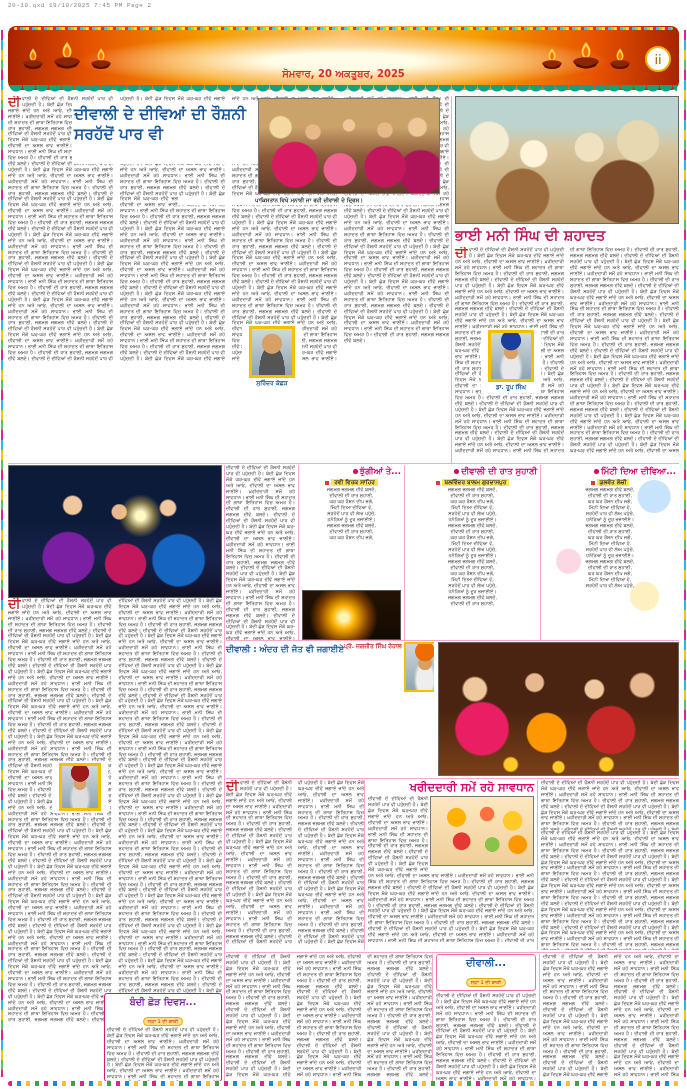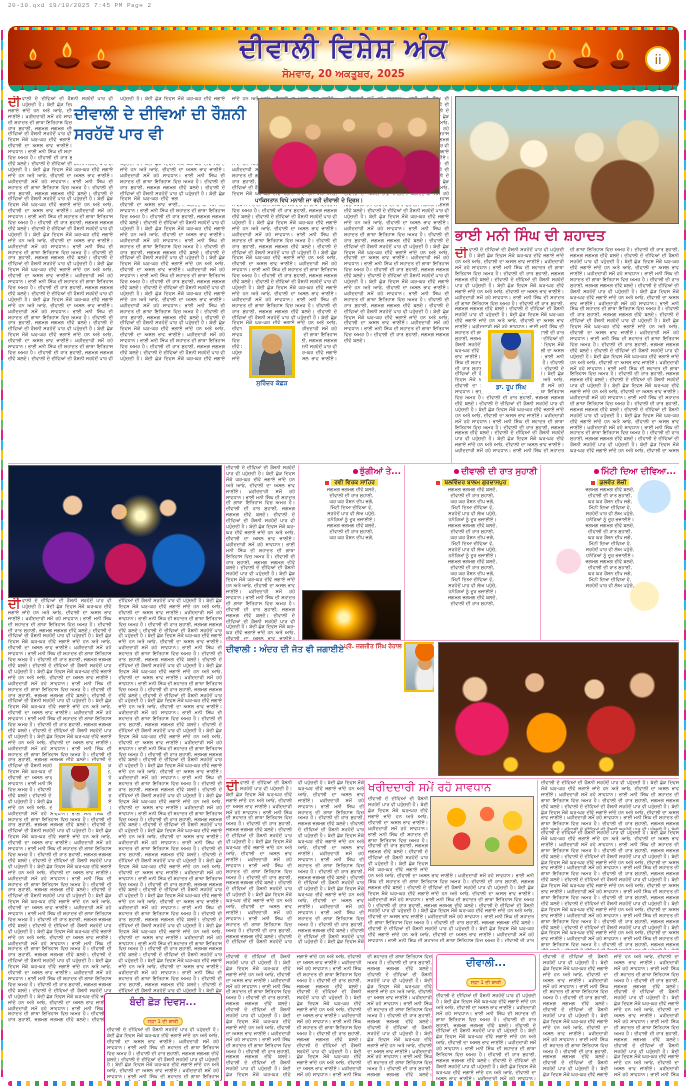--- a/index.html
+++ b/index.html
@@ -151,21 +151,21 @@
         radial-gradient(circle at 45% 68%, #ff9800 0 12%, transparent 13%),
         radial-gradient(circle at 72% 66%, #c62828 0 12%, transparent 13%),
         radial-gradient(circle at 30% 92%, #ffca28 0 3%, transparent 4%),
         radial-gradient(circle at 50% 94%, #ffca28 0 3%, transparent 4%),
         radial-gradient(circle at 70% 92%, #ffca28 0 3%, transparent 4%),
         linear-gradient(180deg,#4a2410 0 50%, #7a4018 100%)}
   
   .shopping{position:absolute;left:226px;top:780px;width:453px;height:170px;display:flex}
   .shop-l{width:138px;column-count:2;column-gap:6px;height:100%}
   .shop-c{width:174px;padding:0 3px;border-left:1px solid #f3a8cc;border-right:1px solid #f3a8cc}
-  .shop-head{font-size:11.5px;font-weight:normal;color:#d6006e;text-align:left;margin:1px 0 2px;line-height:1.15}
+  .shop-head{font-size:11.5px;font-weight:bold;color:#d6006e;text-align:right;margin:1px 0 2px;line-height:1.15}
   .sweets{float:right;width:104px;height:70px;border:1px solid #777;margin:0 0 2px 2px;
       background:
         radial-gradient(circle at 25% 30%, #ffb300 0 10%, transparent 11%),
         radial-gradient(circle at 55% 25%, #ff7043 0 9%, transparent 10%),
         radial-gradient(circle at 80% 35%, #ffca28 0 10%, transparent 11%),
         radial-gradient(circle at 30% 65%, #e53935 0 10%, transparent 11%),
         radial-gradient(circle at 60% 70%, #8bc34a 0 9%, transparent 10%),
         radial-gradient(circle at 85% 70%, #ff9800 0 9%, transparent 10%),
         linear-gradient(180deg,#fde7c0,#f0cf98)}
   .shop-wrap{height:146px}
@@ -221,21 +221,20 @@
       <svg class="diya" viewBox="0 0 40 36">
           <use href="#diya-shape"></use>
         </svg>
       <svg class="diya m" viewBox="0 0 40 36">
           <use href="#diya-shape"></use>
         </svg>
       <svg class="diya" viewBox="0 0 40 36">
           <use href="#diya-shape"></use>
         </svg>
     </div>
-    <div class="mast-title">ਦੀਵਾਲੀ ਵਿਸ਼ੇਸ਼ ਅੰਕ</div>
     <div class="mast-date">ਸੋਮਵਾਰ, 20 ਅਕਤੂਬਰ, 2025</div>
     <div class="page-badge">ii</div>
     <div class="scallop"></div>
   </header>
 
   <section class="articleA">
     <div class="fill dc body">ਦੀਵਾਲੀ ਦੇ ਦੀਵਿਆਂ ਦੀ ਰੌਸ਼ਨੀ ਸਰਹੱਦੋਂ ਪਾਰ ਵੀ ਪਹੁੰਚਦੀ ਹੈ। ਬੰਦੀ ਛੋੜ ਦਿਵਸ ਮੌਕੇ ਘਰ-ਘਰ ਦੀਵੇ ਜਗਾਏ ਜਾਂਦੇ ਹਨ ਅਤੇ ਆਓ, ਦੀਵਾਲੀ ਦਾ ਅਸਲ ਭਾਵ ਜਾਣੀਏ। ਖਰੀਦਦਾਰੀ ਸਮੇਂ ਰਹੋ ਸਾਵਧਾਨ। ਭਾਈ ਮਨੀ ਸਿੰਘ ਦੀ ਸ਼ਹਾਦਤ ਦੀ ਗਾਥਾ ਇਤਿਹਾਸ ਵਿਚ ਅਮਰ ਹੈ। ਦੀਵਾਲੀ ਦੀ ਰਾਤ ਸੁਹਾਣੀ, ਜਗਮਗ ਜਗਮਗ ਦੀਵੇ ਬਲਦੇ। ਦੀਵਾਲੀ ਦੇ ਦੀਵਿਆਂ ਦੀ ਰੌਸ਼ਨੀ ਸਰਹੱਦੋਂ ਪਾਰ ਵੀ ਪਹੁੰਚਦੀ ਹੈ। ਬੰਦੀ ਛੋੜ ਦਿਵਸ ਮੌਕੇ ਘਰ-ਘਰ ਦੀਵੇ ਜਗਾਏ ਜਾਂਦੇ ਹਨ ਅਤੇ ਆਓ, ਦੀਵਾਲੀ ਦਾ ਅਸਲ ਭਾਵ ਜਾਣੀਏ। ਖਰੀਦਦਾਰੀ ਸਮੇਂ ਰਹੋ ਸਾਵਧਾਨ। ਭਾਈ ਮਨੀ ਸਿੰਘ ਦੀ ਸ਼ਹਾਦਤ ਦੀ ਗਾਥਾ ਇਤਿਹਾਸ ਵਿਚ ਅਮਰ ਹੈ। ਦੀਵਾਲੀ ਦੀ ਰਾਤ ਸੁਹਾਣੀ, ਜਗਮਗ ਜਗਮਗ ਦੀਵੇ ਬਲਦੇ। ਦੀਵਾਲੀ ਦੇ ਦੀਵਿਆਂ ਦੀ ਰੌਸ਼ਨੀ ਸਰਹੱਦੋਂ ਪਾਰ ਵੀ ਪਹੁੰਚਦੀ ਹੈ। ਬੰਦੀ ਛੋੜ ਦਿਵਸ ਮੌਕੇ ਘਰ-ਘਰ ਦੀਵੇ ਜਗਾਏ ਜਾਂਦੇ ਹਨ ਅਤੇ ਆਓ, ਦੀਵਾਲੀ ਦਾ ਅਸਲ ਭਾਵ ਜਾਣੀਏ। ਖਰੀਦਦਾਰੀ ਸਮੇਂ ਰਹੋ ਸਾਵਧਾਨ। ਭਾਈ ਮਨੀ ਸਿੰਘ ਦੀ ਸ਼ਹਾਦਤ ਦੀ ਗਾਥਾ ਇਤਿਹਾਸ ਵਿਚ ਅਮਰ ਹੈ। ਦੀਵਾਲੀ ਦੀ ਰਾਤ ਸੁਹਾਣੀ, ਜਗਮਗ ਜਗਮਗ ਦੀਵੇ ਬਲਦੇ। ਦੀਵਾਲੀ ਦੇ ਦੀਵਿਆਂ ਦੀ ਰੌਸ਼ਨੀ ਸਰਹੱਦੋਂ ਪਾਰ ਵੀ ਪਹੁੰਚਦੀ ਹੈ। ਬੰਦੀ ਛੋੜ ਦਿਵਸ ਮੌਕੇ ਘਰ-ਘਰ ਦੀਵੇ ਜਗਾਏ ਜਾਂਦੇ ਹਨ ਅਤੇ ਆਓ, ਦੀਵਾਲੀ ਦਾ ਅਸਲ ਭਾਵ ਜਾਣੀਏ। ਖਰੀਦਦਾਰੀ ਸਮੇਂ ਰਹੋ ਸਾਵਧਾਨ। ਭਾਈ ਮਨੀ ਸਿੰਘ ਦੀ ਸ਼ਹਾਦਤ ਦੀ ਗਾਥਾ ਇਤਿਹਾਸ ਵਿਚ ਅਮਰ ਹੈ। ਦੀਵਾਲੀ ਦੀ ਰਾਤ ਸੁਹਾਣੀ, ਜਗਮਗ ਜਗਮਗ ਦੀਵੇ ਬਲਦੇ। ਦੀਵਾਲੀ ਦੇ ਦੀਵਿਆਂ ਦੀ ਰੌਸ਼ਨੀ ਸਰਹੱਦੋਂ ਪਾਰ ਵੀ ਪਹੁੰਚਦੀ ਹੈ। ਬੰਦੀ ਛੋੜ ਦਿਵਸ ਮੌਕੇ ਘਰ-ਘਰ ਦੀਵੇ ਜਗਾਏ ਜਾਂਦੇ ਹਨ ਅਤੇ ਆਓ, ਦੀਵਾਲੀ ਦਾ ਅਸਲ ਭਾਵ ਜਾਣੀਏ। ਖਰੀਦਦਾਰੀ ਸਮੇਂ ਰਹੋ ਸਾਵਧਾਨ। ਭਾਈ ਮਨੀ ਸਿੰਘ ਦੀ ਸ਼ਹਾਦਤ ਦੀ ਗਾਥਾ ਇਤਿਹਾਸ ਵਿਚ ਅਮਰ ਹੈ। ਦੀਵਾਲੀ ਦੀ ਰਾਤ ਸੁਹਾਣੀ, ਜਗਮਗ ਜਗਮਗ ਦੀਵੇ ਬਲਦੇ। ਦੀਵਾਲੀ ਦੇ ਦੀਵਿਆਂ ਦੀ ਰੌਸ਼ਨੀ ਸਰਹੱਦੋਂ ਪਾਰ ਵੀ ਪਹੁੰਚਦੀ ਹੈ। ਬੰਦੀ ਛੋੜ ਦਿਵਸ ਮੌਕੇ ਘਰ-ਘਰ ਦੀਵੇ ਜਗਾਏ ਜਾਂਦੇ ਹਨ ਅਤੇ ਆਓ, ਦੀਵਾਲੀ ਦਾ ਅਸਲ ਭਾਵ ਜਾਣੀਏ। ਖਰੀਦਦਾਰੀ ਸਮੇਂ ਰਹੋ ਸਾਵਧਾਨ। ਭਾਈ ਮਨੀ ਸਿੰਘ ਦੀ ਸ਼ਹਾਦਤ ਦੀ ਗਾਥਾ ਇਤਿਹਾਸ ਵਿਚ ਅਮਰ ਹੈ। ਦੀਵਾਲੀ ਦੀ ਰਾਤ ਸੁਹਾਣੀ, ਜਗਮਗ ਜਗਮਗ ਦੀਵੇ ਬਲਦੇ। ਦੀਵਾਲੀ ਦੇ ਦੀਵਿਆਂ ਦੀ ਰੌਸ਼ਨੀ ਸਰਹੱਦੋਂ ਪਾਰ ਵੀ ਪਹੁੰਚਦੀ ਹੈ। ਬੰਦੀ ਛੋੜ ਦਿਵਸ ਮੌਕੇ ਘਰ-ਘਰ ਦੀਵੇ ਜਗਾਏ ਜਾਂਦੇ ਹਨ ਅਤੇ ਆਓ, ਦੀਵਾਲੀ ਦਾ ਅਸਲ ਭਾਵ ਜਾਣੀਏ। ਖਰੀਦਦਾਰੀ ਸਮੇਂ ਰਹੋ ਸਾਵਧਾਨ। ਭਾਈ ਮਨੀ ਸਿੰਘ ਦੀ ਸ਼ਹਾਦਤ ਦੀ ਗਾਥਾ ਇਤਿਹਾਸ ਵਿਚ ਅਮਰ ਹੈ। ਦੀਵਾਲੀ ਦੀ ਰਾਤ ਸੁਹਾਣੀ, ਜਗਮਗ ਜਗਮਗ ਦੀਵੇ ਬਲਦੇ। ਦੀਵਾਲੀ ਦੇ ਦੀਵਿਆਂ ਦੀ ਰੌਸ਼ਨੀ ਸਰਹੱਦੋਂ ਪਾਰ ਵੀ ਪਹੁੰਚਦੀ ਹੈ। ਬੰਦੀ ਛੋੜ ਦਿਵਸ ਮੌਕੇ ਘਰ-ਘਰ ਦੀਵੇ ਜਗਾਏ ਜਾਂਦੇ ਹਨ ਅਤੇ ਆਓ, ਦੀਵਾਲੀ ਦਾ ਅਸਲ ਭਾਵ ਜਾਣੀਏ। ਖਰੀਦਦਾਰੀ ਸਮੇਂ ਰਹੋ ਸਾਵਧਾਨ। ਭਾਈ ਮਨੀ ਸਿੰਘ ਦੀ ਸ਼ਹਾਦਤ ਦੀ ਗਾਥਾ ਇਤਿਹਾਸ ਵਿਚ ਅਮਰ ਹੈ। ਦੀਵਾਲੀ ਦੀ ਰਾਤ ਸੁਹਾਣੀ, ਜਗਮਗ ਜਗਮਗ ਦੀਵੇ ਬਲਦੇ। ਦੀਵਾਲੀ ਦੇ ਦੀਵਿਆਂ ਦੀ ਰੌਸ਼ਨੀ ਸਰਹੱਦੋਂ ਪਾਰ ਵੀ ਪਹੁੰਚਦੀ ਹੈ। ਬੰਦੀ ਛੋੜ ਦਿਵਸ ਮੌਕੇ ਘਰ-ਘਰ ਦੀਵੇ ਜਗਾਏ ਜਾਂਦੇ ਹਨ ਅਤੇ ਆਓ, ਦੀਵਾਲੀ ਦਾ ਅਸਲ ਭਾਵ ਜਾਣੀਏ। ਖਰੀਦਦਾਰੀ ਸਮੇਂ ਰਹੋ ਸਾਵਧਾਨ। ਭਾਈ ਮਨੀ ਸਿੰਘ ਦੀ ਸ਼ਹਾਦਤ ਦੀ ਗਾਥਾ ਇਤਿਹਾਸ ਵਿਚ ਅਮਰ ਹੈ। ਦੀਵਾਲੀ ਦੀ ਰਾਤ ਸੁਹਾਣੀ, ਜਗਮਗ ਜਗਮਗ ਦੀਵੇ ਬਲਦੇ। ਦੀਵਾਲੀ ਦੇ ਦੀਵਿਆਂ ਦੀ ਰੌਸ਼ਨੀ ਸਰਹੱਦੋਂ ਪਾਰ ਵੀ ਪਹੁੰਚਦੀ ਹੈ। ਬੰਦੀ ਛੋੜ ਦਿਵਸ ਮੌਕੇ ਘਰ-ਘਰ ਦੀਵੇ ਜਗਾਏ ਜਾਂਦੇ ਹਨ ਅਤੇ ਆਓ, ਦੀਵਾਲੀ ਦਾ ਅਸਲ ਭਾਵ ਜਾਣੀਏ। ਖਰੀਦਦਾਰੀ ਸਮੇਂ ਰਹੋ ਸਾਵਧਾਨ। ਭਾਈ ਮਨੀ ਸਿੰਘ ਦੀ ਸ਼ਹਾਦਤ ਦੀ ਗਾਥਾ ਇਤਿਹਾਸ ਵਿਚ ਅਮਰ ਹੈ। ਦੀਵਾਲੀ ਦੀ ਰਾਤ ਸੁਹਾਣੀ, ਜਗਮਗ ਜਗਮਗ ਦੀਵੇ ਬਲਦੇ। ਦੀਵਾਲੀ ਦੇ ਦੀਵਿਆਂ ਦੀ ਰੌਸ਼ਨੀ ਸਰਹੱਦੋਂ ਪਾਰ ਵੀ ਪਹੁੰਚਦੀ ਹੈ। ਬੰਦੀ ਛੋੜ ਦਿਵਸ ਮੌਕੇ ਘਰ-ਘਰ ਦੀਵੇ ਜਗਾਏ ਜਾਂਦੇ ਹਨ ਅਤੇ ਆਓ, ਦੀਵਾਲੀ ਦਾ ਅਸਲ ਭਾਵ ਜਾਣੀਏ। ਖਰੀਦਦਾਰੀ ਸਮੇਂ ਰਹੋ ਸਾਵਧਾਨ। ਭਾਈ ਮਨੀ ਸਿੰਘ ਦੀ ਸ਼ਹਾਦਤ ਦੀ ਗਾਥਾ ਇਤਿਹਾਸ ਵਿਚ ਅਮਰ ਹੈ। ਦੀਵਾਲੀ ਦੀ ਰਾਤ ਸੁਹਾਣੀ, ਜਗਮਗ ਜਗਮਗ ਦੀਵੇ ਬਲਦੇ। ਦੀਵਾਲੀ ਦੇ ਦੀਵਿਆਂ ਦੀ ਰੌਸ਼ਨੀ ਸਰਹੱਦੋਂ ਪਾਰ ਵੀ ਪਹੁੰਚਦੀ ਹੈ। ਬੰਦੀ ਛੋੜ ਦਿਵਸ ਮੌਕੇ ਘਰ-ਘਰ ਦੀਵੇ ਜਗਾਏ ਜਾਂਦੇ ਹਨ ਅਤੇ ਆਓ, ਦੀਵਾਲੀ ਦਾ ਅਸਲ ਭਾਵ ਜਾਣੀਏ। ਖਰੀਦਦਾਰੀ ਸਮੇਂ ਰਹੋ ਸਾਵਧਾਨ। ਭਾਈ ਮਨੀ ਸਿੰਘ ਦੀ ਸ਼ਹਾਦਤ ਦੀ ਗਾਥਾ ਇਤਿਹਾਸ ਵਿਚ ਅਮਰ ਹੈ। ਦੀਵਾਲੀ ਦੀ ਰਾਤ ਸੁਹਾਣੀ, ਜਗਮਗ ਜਗਮਗ ਦੀਵੇ ਬਲਦੇ। ਦੀਵਾਲੀ ਦੇ ਦੀਵਿਆਂ ਦੀ ਰੌਸ਼ਨੀ ਸਰਹੱਦੋਂ ਪਾਰ ਵੀ ਪਹੁੰਚਦੀ ਹੈ। ਬੰਦੀ ਛੋੜ ਦਿਵਸ ਮੌਕੇ ਘਰ-ਘਰ ਦੀਵੇ ਜਗਾਏ ਜਾਂਦੇ ਹਨ ਅਤੇ ਆਓ, ਦੀਵਾਲੀ ਦਾ ਅਸਲ ਭਾਵ ਜਾਣੀਏ। ਖਰੀਦਦਾਰੀ ਸਮੇਂ ਰਹੋ ਸਾਵਧਾਨ। ਭਾਈ ਮਨੀ ਸਿੰਘ ਦੀ ਸ਼ਹਾਦਤ ਦੀ ਗਾਥਾ ਇਤਿਹਾਸ ਵਿਚ ਅਮਰ ਹੈ। ਦੀਵਾਲੀ ਦੀ ਰਾਤ ਸੁਹਾਣੀ, ਜਗਮਗ ਜਗਮਗ ਦੀਵੇ ਬਲਦੇ। ਦੀਵਾਲੀ ਦੇ ਦੀਵਿਆਂ ਦੀ ਰੌਸ਼ਨੀ ਸਰਹੱਦੋਂ ਪਾਰ ਵੀ ਪਹੁੰਚਦੀ ਹੈ। ਬੰਦੀ ਛੋੜ ਦਿਵਸ ਮੌਕੇ ਘਰ-ਘਰ ਦੀਵੇ ਜਗਾਏ ਜਾਂਦੇ ਹਨ ਅਤੇ ਆਓ, ਦੀਵਾਲੀ ਦਾ ਅਸਲ ਭਾਵ ਜਾਣੀਏ। ਖਰੀਦਦਾਰੀ ਸਮੇਂ ਰਹੋ ਸਾਵਧਾਨ। ਭਾਈ ਮਨੀ ਸਿੰਘ ਦੀ ਸ਼ਹਾਦਤ ਦੀ ਗਾਥਾ ਇਤਿਹਾਸ ਵਿਚ ਅਮਰ ਹੈ। ਦੀਵਾਲੀ ਦੀ ਰਾਤ ਸੁਹਾਣੀ, ਜਗਮਗ ਜਗਮਗ ਦੀਵੇ ਬਲਦੇ। ਦੀਵਾਲੀ ਦੇ ਦੀਵਿਆਂ ਦੀ ਰੌਸ਼ਨੀ ਸਰਹੱਦੋਂ ਪਾਰ ਵੀ ਪਹੁੰਚਦੀ ਹੈ। ਬੰਦੀ ਛੋੜ ਦਿਵਸ ਮੌਕੇ ਘਰ-ਘਰ ਦੀਵੇ ਜਗਾਏ ਜਾਂਦੇ ਹਨ ਅਤੇ ਆਓ, ਦੀਵਾਲੀ ਦਾ ਅਸਲ ਭਾਵ ਜਾਣੀਏ। ਖਰੀਦਦਾਰੀ ਸਮੇਂ ਰਹੋ ਸਾਵਧਾਨ। ਭਾਈ ਮਨੀ ਸਿੰਘ ਦੀ ਸ਼ਹਾਦਤ ਦੀ ਗਾਥਾ ਇਤਿਹਾਸ ਵਿਚ ਅਮਰ ਹੈ। ਦੀਵਾਲੀ ਦੀ ਰਾਤ ਸੁਹਾਣੀ, ਜਗਮਗ ਜਗਮਗ ਦੀਵੇ ਬਲਦੇ। ਦੀਵਾਲੀ ਦੇ ਦੀਵਿਆਂ ਦੀ ਰੌਸ਼ਨੀ ਸਰਹੱਦੋਂ ਪਾਰ ਵੀ ਪਹੁੰਚਦੀ ਹੈ। ਬੰਦੀ ਛੋੜ ਦਿਵਸ ਮੌਕੇ ਘਰ-ਘਰ ਦੀਵੇ ਜਗਾਏ ਜਾਂਦੇ ਹਨ ਅਤੇ ਆਓ, ਦੀਵਾਲੀ ਦਾ ਅਸਲ ਭਾਵ ਜਾਣੀਏ। ਖਰੀਦਦਾਰੀ ਸਮੇਂ ਰਹੋ ਸਾਵਧਾਨ। ਭਾਈ ਮਨੀ ਸਿੰਘ ਦੀ ਸ਼ਹਾਦਤ ਦੀ ਗਾਥਾ ਇਤਿਹਾਸ ਵਿਚ ਅਮਰ ਹੈ। ਦੀਵਾਲੀ ਦੀ ਰਾਤ ਸੁਹਾਣੀ, ਜਗਮਗ ਜਗਮਗ ਦੀਵੇ ਬਲਦੇ। ਦੀਵਾਲੀ ਦੇ ਦੀਵਿਆਂ ਦੀ ਰੌਸ਼ਨੀ ਸਰਹੱਦੋਂ ਪਾਰ ਵੀ ਪਹੁੰਚਦੀ ਹੈ। ਬੰਦੀ ਛੋੜ ਦਿਵਸ ਮੌਕੇ ਘਰ-ਘਰ ਦੀਵੇ ਜਗਾਏ ਜਾਂਦੇ ਹਨ ਅਤੇ ਆਓ, ਦੀਵਾਲੀ ਦਾ ਅਸਲ ਭਾਵ ਜਾਣੀਏ। ਖਰੀਦਦਾਰੀ ਸਮੇਂ ਰਹੋ ਸਾਵਧਾਨ। ਭਾਈ ਮਨੀ ਸਿੰਘ ਦੀ ਸ਼ਹਾਦਤ ਦੀ ਗਾਥਾ ਇਤਿਹਾਸ ਵਿਚ ਅਮਰ ਹੈ। ਦੀਵਾਲੀ ਦੀ ਰਾਤ ਸੁਹਾਣੀ, ਜਗਮਗ ਜਗਮਗ ਦੀਵੇ ਬਲਦੇ। ਦੀਵਾਲੀ ਦੇ ਦੀਵਿਆਂ ਦੀ ਰੌਸ਼ਨੀ ਸਰਹੱਦੋਂ ਪਾਰ ਵੀ ਪਹੁੰਚਦੀ ਹੈ। ਬੰਦੀ ਛੋੜ ਦਿਵਸ ਮੌਕੇ ਘਰ-ਘਰ ਦੀਵੇ ਜਗਾਏ ਜਾਂਦੇ ਹਨ ਅਤੇ ਆਓ, ਦੀਵਾਲੀ ਦਾ ਅਸਲ ਭਾਵ ਜਾਣੀਏ। ਖਰੀਦਦਾਰੀ ਸਮੇਂ ਰਹੋ ਸਾਵਧਾਨ। ਭਾਈ ਮਨੀ ਸਿੰਘ ਦੀ ਸ਼ਹਾਦਤ ਦੀ ਗਾਥਾ ਇਤਿਹਾਸ ਵਿਚ ਅਮਰ ਹੈ। ਦੀਵਾਲੀ ਦੀ ਰਾਤ ਸੁਹਾਣੀ, ਜਗਮਗ ਜਗਮਗ ਦੀਵੇ ਬਲਦੇ। ਦੀਵਾਲੀ ਦੇ ਦੀਵਿਆਂ ਦੀ ਰੌਸ਼ਨੀ ਸਰਹੱਦੋਂ ਪਾਰ ਵੀ ਪਹੁੰਚਦੀ ਹੈ। ਬੰਦੀ ਛੋੜ ਦਿਵਸ ਮੌਕੇ ਘਰ-ਘਰ ਦੀਵੇ ਜਗਾਏ ਜਾਂਦੇ ਹਨ ਅਤੇ ਆਓ, ਦੀਵਾਲੀ ਦਾ ਅਸਲ ਭਾਵ ਜਾਣੀਏ। ਖਰੀਦਦਾਰੀ ਸਮੇਂ ਰਹੋ ਸਾਵਧਾਨ। ਭਾਈ ਮਨੀ ਸਿੰਘ ਦੀ ਸ਼ਹਾਦਤ ਦੀ ਗਾਥਾ ਇਤਿਹਾਸ ਵਿਚ ਅਮਰ ਹੈ। ਦੀਵਾਲੀ ਦੀ ਰਾਤ ਸੁਹਾਣੀ, ਜਗਮਗ ਜਗਮਗ ਦੀਵੇ ਬਲਦੇ। ਦੀਵਾਲੀ ਦੇ ਦੀਵਿਆਂ ਦੀ ਰੌਸ਼ਨੀ ਸਰਹੱਦੋਂ ਪਾਰ ਵੀ ਪਹੁੰਚਦੀ ਹੈ। ਬੰਦੀ ਛੋੜ ਦਿਵਸ ਮੌਕੇ ਘਰ-ਘਰ ਦੀਵੇ ਜਗਾਏ ਜਾਂਦੇ ਹਨ ਅਤੇ ਆਓ, ਦੀਵਾਲੀ ਦਾ ਅਸਲ ਭਾਵ ਜਾਣੀਏ। ਖਰੀਦਦਾਰੀ ਸਮੇਂ ਰਹੋ ਸਾਵਧਾਨ। ਭਾਈ ਮਨੀ ਸਿੰਘ ਦੀ ਸ਼ਹਾਦਤ ਦੀ ਗਾਥਾ ਇਤਿਹਾਸ ਵਿਚ ਅਮਰ ਹੈ। ਦੀਵਾਲੀ ਦੀ ਰਾਤ ਸੁਹਾਣੀ, ਜਗਮਗ ਜਗਮਗ ਦੀਵੇ ਬਲਦੇ। ਦੀਵਾਲੀ ਦੇ ਦੀਵਿਆਂ ਦੀ ਰੌਸ਼ਨੀ ਸਰਹੱਦੋਂ ਪਾਰ ਵੀ ਪਹੁੰਚਦੀ ਹੈ। ਬੰਦੀ ਛੋੜ ਦਿਵਸ ਮੌਕੇ ਘਰ-ਘਰ ਦੀਵੇ ਜਗਾਏ ਜਾਂਦੇ ਹਨ ਅਤੇ ਆਓ, ਦੀਵਾਲੀ ਦਾ ਅਸਲ ਭਾਵ ਜਾਣੀਏ। ਖਰੀਦਦਾਰੀ ਸਮੇਂ ਰਹੋ ਸਾਵਧਾਨ। ਭਾਈ ਮਨੀ ਸਿੰਘ ਦੀ ਸ਼ਹਾਦਤ ਦੀ ਗਾਥਾ ਇਤਿਹਾਸ ਵਿਚ ਅਮਰ ਹੈ। ਦੀਵਾਲੀ ਦੀ ਰਾਤ ਸੁਹਾਣੀ, ਜਗਮਗ ਜਗਮਗ ਦੀਵੇ ਬਲਦੇ। ਦੀਵਾਲੀ ਦੇ ਦੀਵਿਆਂ ਦੀ ਰੌਸ਼ਨੀ ਸਰਹੱਦੋਂ ਪਾਰ ਵੀ ਪਹੁੰਚਦੀ ਹੈ। ਬੰਦੀ ਛੋੜ ਦਿਵਸ ਮੌਕੇ ਘਰ-ਘਰ ਦੀਵੇ ਜਗਾਏ ਜਾਂਦੇ ਹਨ ਅਤੇ ਆਓ, ਦੀਵਾਲੀ ਦਾ ਅਸਲ ਭਾਵ ਜਾਣੀਏ। ਖਰੀਦਦਾਰੀ ਸਮੇਂ ਰਹੋ ਸਾਵਧਾਨ। ਭਾਈ ਮਨੀ ਸਿੰਘ ਦੀ ਸ਼ਹਾਦਤ ਦੀ ਗਾਥਾ ਇਤਿਹਾਸ ਵਿਚ ਅਮਰ ਹੈ। ਦੀਵਾਲੀ ਦੀ ਰਾਤ ਸੁਹਾਣੀ, ਜਗਮਗ ਜਗਮਗ ਦੀਵੇ ਬਲਦੇ। ਦੀਵਾਲੀ ਦੇ ਦੀਵਿਆਂ ਦੀ ਰੌਸ਼ਨੀ ਸਰਹੱਦੋਂ ਪਾਰ ਵੀ ਪਹੁੰਚਦੀ ਹੈ। ਬੰਦੀ ਛੋੜ ਦਿਵਸ ਮੌਕੇ ਘਰ-ਘਰ ਦੀਵੇ ਜਗਾਏ ਜਾਂਦੇ ਹਨ ਅਤੇ ਆਓ, ਦੀਵਾਲੀ ਦਾ ਅਸਲ ਭਾਵ ਜਾਣੀਏ। ਖਰੀਦਦਾਰੀ ਸਮੇਂ ਰਹੋ ਸਾਵਧਾਨ। ਭਾਈ ਮਨੀ ਸਿੰਘ ਦੀ ਸ਼ਹਾਦਤ ਦੀ ਗਾਥਾ ਇਤਿਹਾਸ ਵਿਚ ਅਮਰ ਹੈ। ਦੀਵਾਲੀ ਦੀ ਰਾਤ ਸੁਹਾਣੀ, ਜਗਮਗ ਜਗਮਗ ਦੀਵੇ ਬਲਦੇ। ਦੀਵਾਲੀ ਦੇ ਦੀਵਿਆਂ ਦੀ ਰੌਸ਼ਨੀ ਸਰਹੱਦੋਂ ਪਾਰ ਵੀ ਪਹੁੰਚਦੀ ਹੈ। ਬੰਦੀ ਛੋੜ ਦਿਵਸ ਮੌਕੇ ਘਰ-ਘਰ ਦੀਵੇ ਜਗਾਏ ਜਾਂਦੇ ਹਨ ਅਤੇ ਆਓ, ਦੀਵਾਲੀ ਦਾ ਅਸਲ ਭਾਵ ਜਾਣੀਏ। ਖਰੀਦਦਾਰੀ ਸਮੇਂ ਰਹੋ ਸਾਵਧਾਨ। ਭਾਈ ਮਨੀ ਸਿੰਘ ਦੀ ਸ਼ਹਾਦਤ ਦੀ ਗਾਥਾ ਇਤਿਹਾਸ ਵਿਚ ਅਮਰ ਹੈ। ਦੀਵਾਲੀ ਦੀ ਰਾਤ ਸੁਹਾਣੀ, ਜਗਮਗ ਜਗਮਗ ਦੀਵੇ ਬਲਦੇ। ਦੀਵਾਲੀ ਦੇ ਦੀਵਿਆਂ ਦੀ ਰੌਸ਼ਨੀ ਸਰਹੱਦੋਂ ਪਾਰ ਵੀ ਪਹੁੰਚਦੀ ਹੈ। ਬੰਦੀ ਛੋੜ ਦਿਵਸ ਮੌਕੇ ਘਰ-ਘਰ ਦੀਵੇ ਜਗਾਏ ਜਾਂਦੇ ਹਨ ਅਤੇ ਆਓ, ਦੀਵਾਲੀ ਦਾ ਅਸਲ ਭਾਵ ਜਾਣੀਏ। ਖਰੀਦਦਾਰੀ ਸਮੇਂ ਰਹੋ ਸਾਵਧਾਨ। ਭਾਈ ਮਨੀ ਸਿੰਘ ਦੀ ਸ਼ਹਾਦਤ ਦੀ ਗਾਥਾ ਇਤਿਹਾਸ ਵਿਚ ਅਮਰ ਹੈ। ਦੀਵਾਲੀ ਦੀ ਰਾਤ ਸੁਹਾਣੀ, ਜਗਮਗ ਜਗਮਗ ਦੀਵੇ ਬਲਦੇ। ਦੀਵਾਲੀ ਦੇ ਦੀਵਿਆਂ ਦੀ ਰੌਸ਼ਨੀ ਸਰਹੱਦੋਂ ਪਾਰ ਵੀ ਪਹੁੰਚਦੀ ਹੈ। ਬੰਦੀ ਛੋੜ ਦਿਵਸ ਮੌਕੇ ਘਰ-ਘਰ ਦੀਵੇ ਜਗਾਏ ਜਾਂਦੇ ਹਨ ਅਤੇ ਆਓ, ਦੀਵਾਲੀ ਦਾ ਅਸਲ ਭਾਵ ਜਾਣੀਏ। ਖਰੀਦਦਾਰੀ ਸਮੇਂ ਰਹੋ ਸਾਵਧਾਨ। ਭਾਈ ਮਨੀ ਸਿੰਘ ਦੀ ਸ਼ਹਾਦਤ ਦੀ ਗਾਥਾ ਇਤਿਹਾਸ ਵਿਚ ਅਮਰ ਹੈ। ਦੀਵਾਲੀ ਦੀ ਰਾਤ ਸੁਹਾਣੀ, ਜਗਮਗ ਜਗਮਗ ਦੀਵੇ ਬਲਦੇ। ਦੀਵਾਲੀ ਦੇ ਦੀਵਿਆਂ ਦੀ ਰੌਸ਼ਨੀ ਸਰਹੱਦੋਂ ਪਾਰ ਵੀ ਪਹੁੰਚਦੀ ਹੈ। ਬੰਦੀ ਛੋੜ ਦਿਵਸ ਮੌਕੇ ਘਰ-ਘਰ ਦੀਵੇ ਜਗਾਏ ਜਾਂਦੇ ਹਨ ਅਤੇ ਆਓ, ਦੀਵਾਲੀ ਦਾ ਅਸਲ ਭਾਵ ਜਾਣੀਏ। ਖਰੀਦਦਾਰੀ ਸਮੇਂ ਰਹੋ ਸਾਵਧਾਨ। ਭਾਈ ਮਨੀ ਸਿੰਘ ਦੀ ਸ਼ਹਾਦਤ ਦੀ ਗਾਥਾ ਇਤਿਹਾਸ ਵਿਚ ਅਮਰ ਹੈ। ਦੀਵਾਲੀ ਦੀ ਰਾਤ ਸੁਹਾਣੀ, ਜਗਮਗ ਜਗਮਗ ਦੀਵੇ ਬਲਦੇ। ਦੀਵਾਲੀ ਦੇ ਦੀਵਿਆਂ ਦੀ ਰੌਸ਼ਨੀ ਸਰਹੱਦੋਂ ਪਾਰ ਵੀ ਪਹੁੰਚਦੀ ਹੈ। ਬੰਦੀ ਛੋੜ ਦਿਵਸ ਮੌਕੇ ਘਰ-ਘਰ ਦੀਵੇ ਜਗਾਏ ਜਾਂਦੇ ਹਨ ਅਤੇ ਆਓ, ਦੀਵਾਲੀ ਦਾ ਅਸਲ ਭਾਵ ਜਾਣੀਏ। ਖਰੀਦਦਾਰੀ ਸਮੇਂ ਰਹੋ ਸਾਵਧਾਨ। ਭਾਈ ਮਨੀ ਸਿੰਘ ਦੀ ਸ਼ਹਾਦਤ ਦੀ ਗਾਥਾ ਇਤਿਹਾਸ ਵਿਚ ਅਮਰ ਹੈ। ਦੀਵਾਲੀ ਦੀ ਰਾਤ ਸੁਹਾਣੀ, ਜਗਮਗ ਜਗਮਗ ਦੀਵੇ ਬਲਦੇ। ਦੀਵਾਲੀ ਦੇ ਦੀਵਿਆਂ ਦੀ ਰੌਸ਼ਨੀ ਸਰਹੱਦੋਂ ਪਾਰ ਵੀ ਪਹੁੰਚਦੀ ਹੈ। ਬੰਦੀ ਛੋੜ ਦਿਵਸ ਮੌਕੇ ਘਰ-ਘਰ ਦੀਵੇ ਜਗਾਏ ਜਾਂਦੇ ਹਨ ਅਤੇ ਆਓ, ਦੀਵਾਲੀ ਦਾ ਅਸਲ ਭਾਵ ਜਾਣੀਏ। ਖਰੀਦਦਾਰੀ ਸਮੇਂ ਰਹੋ ਸਾਵਧਾਨ। ਭਾਈ ਮਨੀ ਸਿੰਘ ਦੀ ਸ਼ਹਾਦਤ ਦੀ ਗਾਥਾ ਇਤਿਹਾਸ ਵਿਚ ਅਮਰ ਹੈ। ਦੀਵਾਲੀ ਦੀ ਰਾਤ ਸੁਹਾਣੀ, ਜਗਮਗ ਜਗਮਗ ਦੀਵੇ ਬਲਦੇ। ਦੀਵਾਲੀ ਦੇ ਦੀਵਿਆਂ ਦੀ ਰੌਸ਼ਨੀ ਸਰਹੱਦੋਂ ਪਾਰ ਵੀ ਪਹੁੰਚਦੀ ਹੈ। ਬੰਦੀ ਛੋੜ ਦਿਵਸ ਮੌਕੇ ਘਰ-ਘਰ ਦੀਵੇ ਜਗਾਏ ਜਾਂਦੇ ਹਨ ਅਤੇ ਆਓ, ਦੀਵਾਲੀ ਦਾ ਅਸਲ ਭਾਵ ਜਾਣੀਏ। ਖਰੀਦਦਾਰੀ ਸਮੇਂ ਰਹੋ ਸਾਵਧਾਨ। ਭਾਈ ਮਨੀ ਸਿੰਘ ਦੀ ਸ਼ਹਾਦਤ ਦੀ ਗਾਥਾ ਇਤਿਹਾਸ ਵਿਚ ਅਮਰ ਹੈ। ਦੀਵਾਲੀ ਦੀ ਰਾਤ ਸੁਹਾਣੀ, ਜਗਮਗ ਜਗਮਗ ਦੀਵੇ ਬਲਦੇ। ਦੀਵਾਲੀ ਦੇ ਦੀਵਿਆਂ ਦੀ ਰੌਸ਼ਨੀ ਸਰਹੱਦੋਂ ਪਾਰ ਵੀ ਪਹੁੰਚਦੀ ਹੈ। ਬੰਦੀ ਛੋੜ ਦਿਵਸ ਮੌਕੇ ਘਰ-ਘਰ ਦੀਵੇ ਜਗਾਏ ਜਾਂਦੇ ਹਨ ਅਤੇ ਆਓ, ਦੀਵਾਲੀ ਦਾ ਅਸਲ ਭਾਵ ਜਾਣੀਏ। ਖਰੀਦਦਾਰੀ ਸਮੇਂ ਰਹੋ ਸਾਵਧਾਨ। ਭਾਈ ਮਨੀ ਸਿੰਘ ਦੀ ਸ਼ਹਾਦਤ ਦੀ ਗਾਥਾ ਇਤਿਹਾਸ ਵਿਚ ਅਮਰ ਹੈ। ਦੀਵਾਲੀ ਦੀ ਰਾਤ ਸੁਹਾਣੀ, ਜਗਮਗ ਜਗਮਗ ਦੀਵੇ ਬਲਦੇ। ਦੀਵਾਲੀ ਦੇ ਦੀਵਿਆਂ ਦੀ ਰੌਸ਼ਨੀ ਸਰਹੱਦੋਂ ਪਾਰ ਵੀ ਪਹੁੰਚਦੀ ਹੈ। ਬੰਦੀ ਛੋੜ ਦਿਵਸ ਮੌਕੇ ਘਰ-ਘਰ ਦੀਵੇ ਜਗਾਏ ਜਾਂਦੇ ਹਨ ਅਤੇ ਆਓ, ਦੀਵਾਲੀ ਦਾ ਅਸਲ ਭਾਵ ਜਾਣੀਏ। ਖਰੀਦਦਾਰੀ ਸਮੇਂ ਰਹੋ ਸਾਵਧਾਨ। ਭਾਈ ਮਨੀ ਸਿੰਘ ਦੀ ਸ਼ਹਾਦਤ ਦੀ ਗਾਥਾ ਇਤਿਹਾਸ ਵਿਚ ਅਮਰ ਹੈ। ਦੀਵਾਲੀ ਦੀ ਰਾਤ ਸੁਹਾਣੀ, ਜਗਮਗ ਜਗਮਗ ਦੀਵੇ ਬਲਦੇ।</div>
     <div class="a-head">ਦੀਵਾਲੀ ਦੇ ਦੀਵਿਆਂ ਦੀ ਰੌਸ਼ਨੀ ਸਰਹੱਦੋਂ ਪਾਰ ਵੀ</div>
     <div class="a-photo"></div>
     <div class="a-caption">ਪਾਕਿਸਤਾਨ ਵਿਖੇ ਮਨਾਈ ਜਾ ਰਹੀ ਦੀਵਾਲੀ ਦੇ ਦ੍ਰਿਸ਼।</div>

